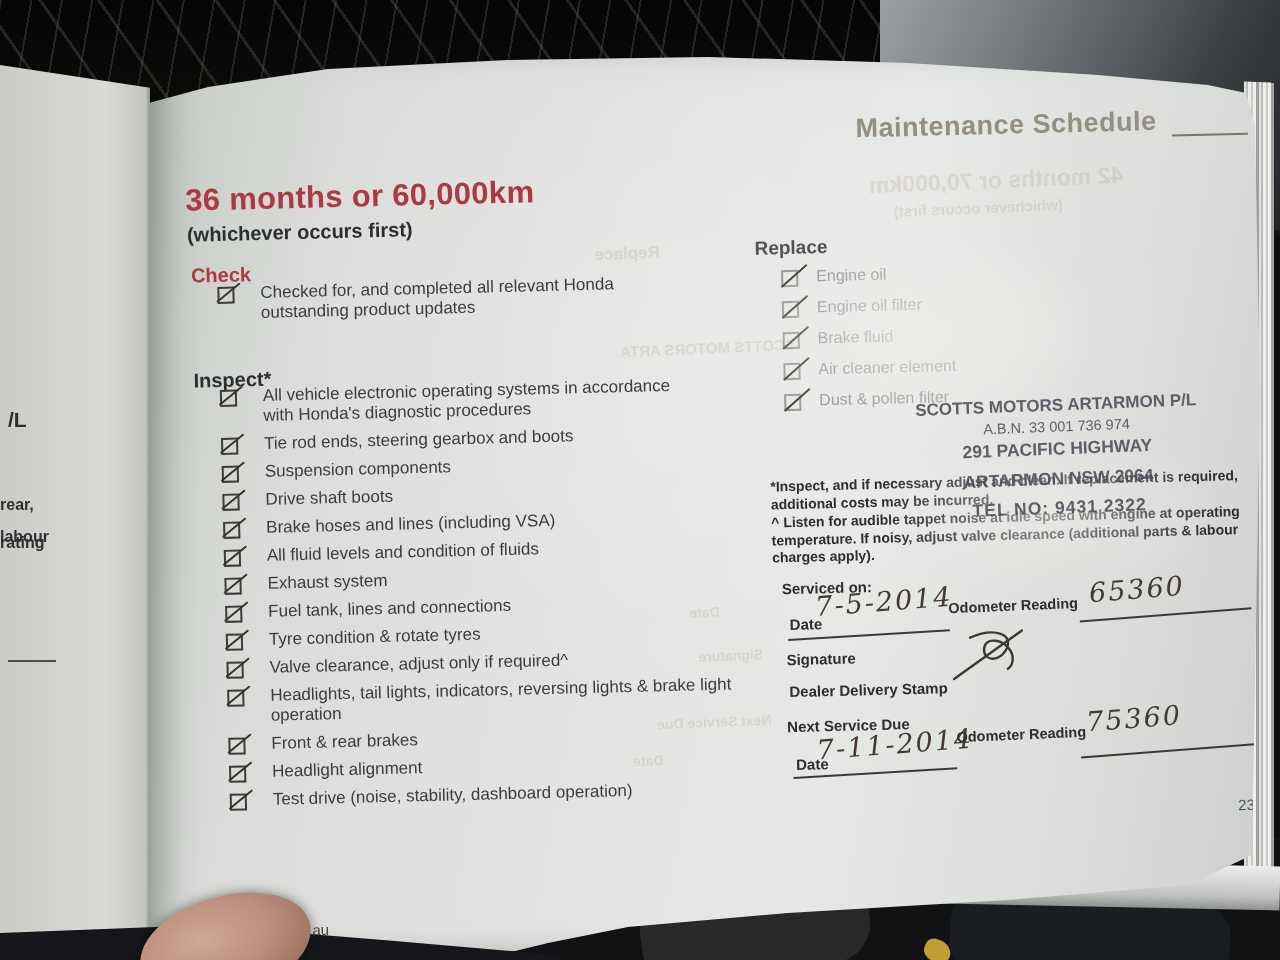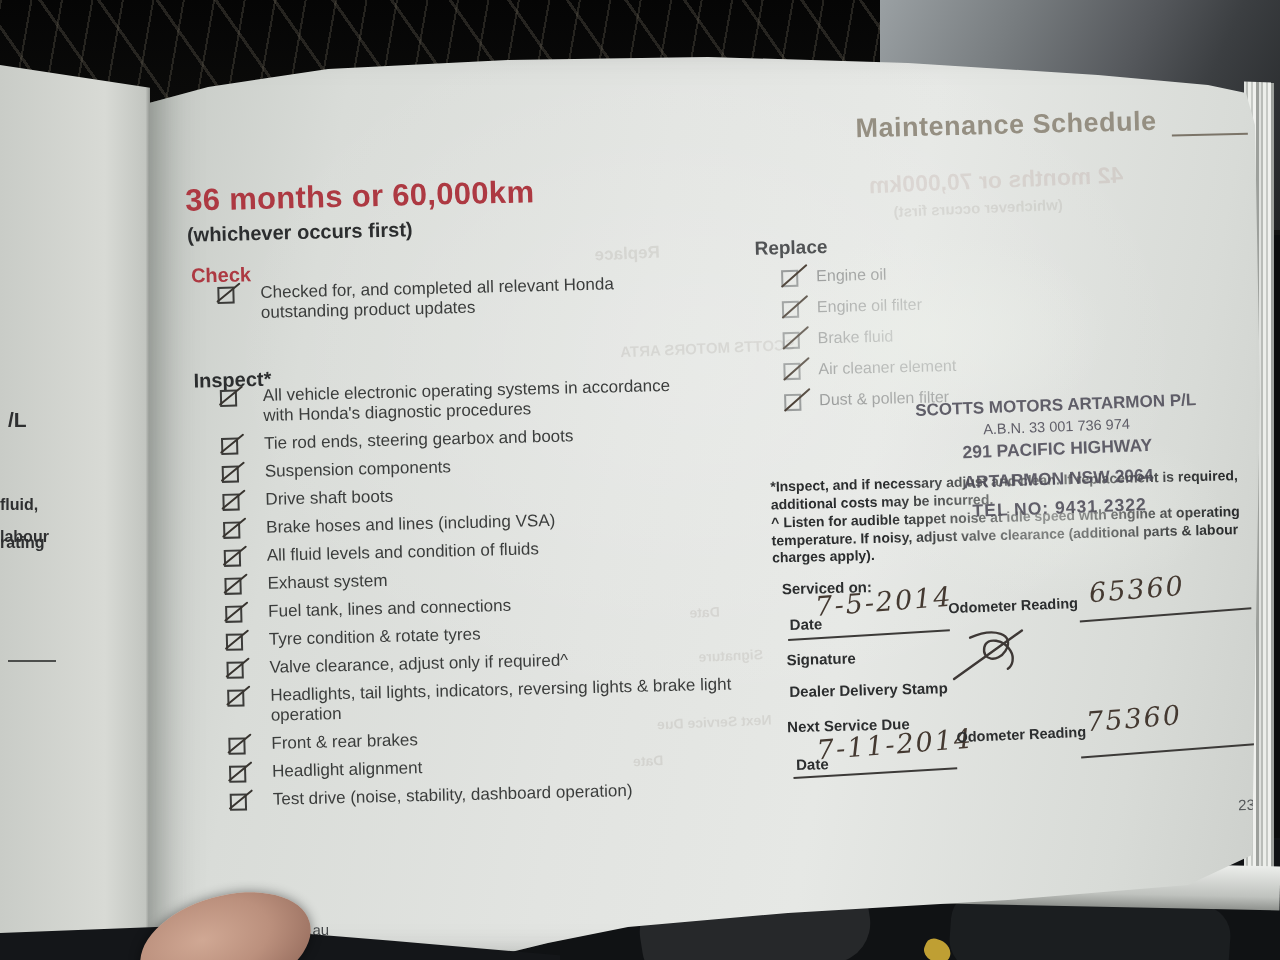--- a/index.html
+++ b/index.html
@@ -151,21 +151,21 @@
   <div class="b-shape1"></div>
   <div class="b-shape2"></div>
   <div class="yellow-spot"></div>
 
   <div class="page-behind"></div>
   <div class="edge-right"></div>
   <div class="edge-bottom"></div>
 
   <div class="page-left">
     <div class="frag frag-pl">/L</div>
-    <div class="frag frag-uired">fluid,</div>
+    <div class="frag frag-uired">rear,</div>
     <div class="frag frag-rating">rating</div>
     <div class="frag frag-labour">labour</div>
     <div class="frag-line"></div>
   </div>
 
   <div class="page-main">
     <div class="content">
 
       <div class="ghost g-title">42 months or 70,000km</div>
       <div class="ghost g-sub">(whichever occurs first)</div>

